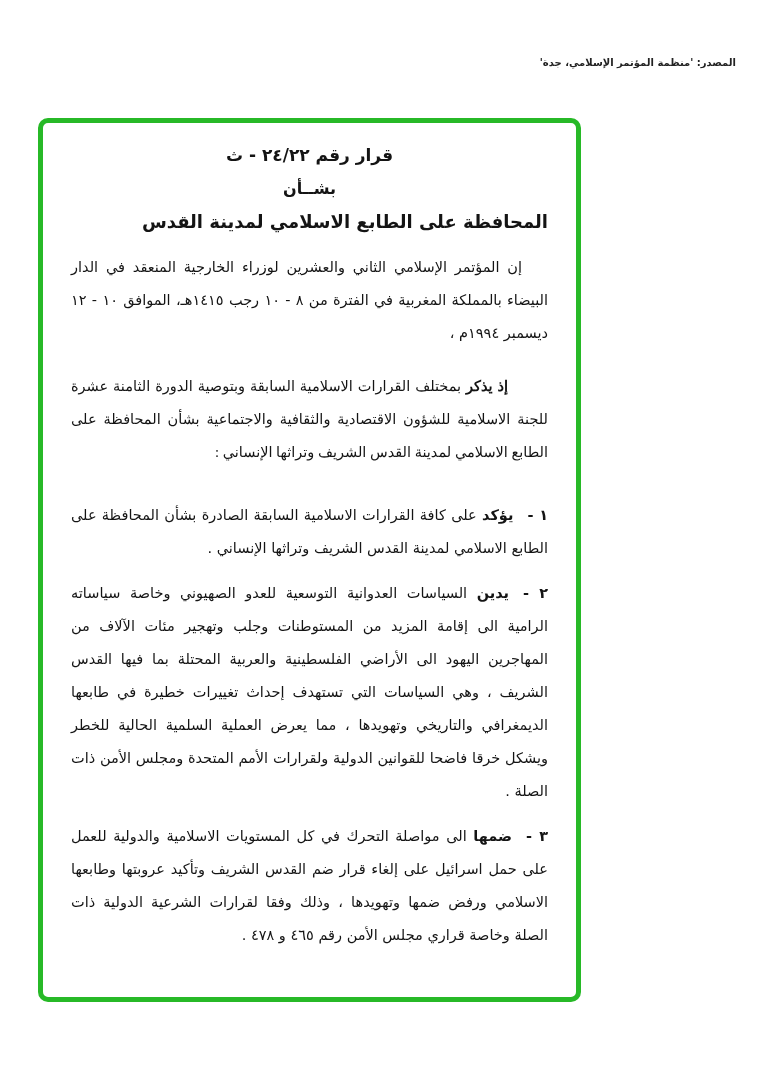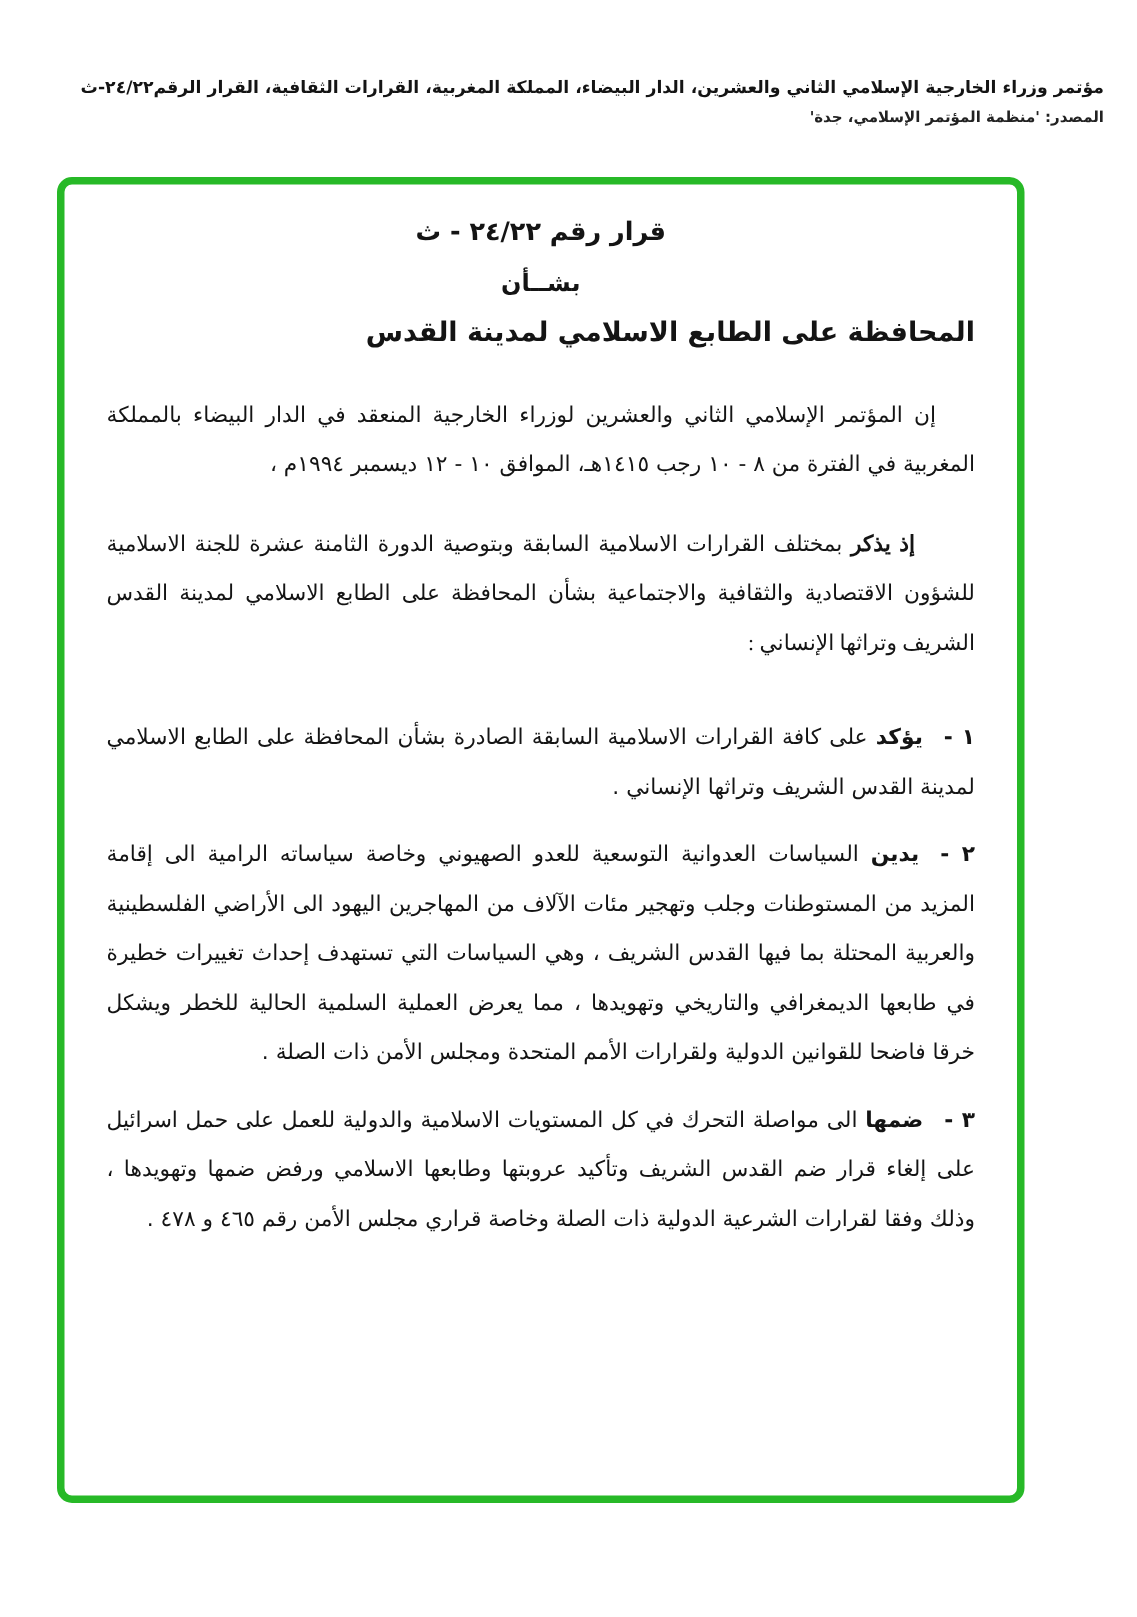--- a/index.html
+++ b/index.html
@@ -28,21 +28,21 @@
   .src-line2 {
     font-size: 10px;
     font-weight: bold;
     margin-top: 7px;
     color: #222;
   }
   .doc-frame {
     position: absolute;
     top: 118px;
     left: 38px;
-    width: 645px;
+    width: 543px;
     height: 884px;
     border: 5px solid #27b927;
     border-radius: 10px;
     padding: 16px 28px 10px 28px;
     direction: rtl;
     overflow: hidden;
     background: #fff;
   }
   .doc-title {
     text-align: center;
@@ -61,21 +61,21 @@
     font-size: 18px;
     margin-top: 11px;
     line-height: 26px;
   }
   .body-text {
     font-size: 14.5px;
     line-height: 33px;
     text-align: justify;
   }
   .preamble {
-    margin-top: 26px;
+    margin-top: 16px;
     text-indent: 26px;
   }
   .recital {
     margin-top: 20px;
     text-indent: 40px;
     font-family: Liberation Serif, serif;
   }
   .lead-word {
     font-weight: bold;
   }
@@ -88,21 +88,20 @@
   .item-num {
     font-weight: bold;
     margin-left: 14px;
     white-space: nowrap;
   }
 </style>
 </head>
 <body style="color: rgb(20, 20, 20); background: rgb(255, 255, 255);">
 
 <header class="src-header">
-  <div class="src-line1">مؤتمر وزراء الخارجية الإسلامي الثاني والعشرين، الدار البيضاء، المملكة المغربية، القرارات الثقافية، القرار الرقم٢٤/٢٢-ث</div>
   <div class="src-line2">المصدر: 'منظمة المؤتمر الإسلامي، جدة'</div>
 </header>
 
 <section class="doc-frame" style="border-color: rgb(39, 185, 39);">
   <div class="doc-title">قرار رقم ٢٤/٢٢ - ث</div>
   <div class="doc-subtitle">بشــأن</div>
   <div class="doc-heading">المحافظة على الطابع الاسلامي لمدينة القدس</div>
 
   <p class="body-text preamble">إن المؤتمر الإسلامي الثاني والعشرين لوزراء الخارجية المنعقد في الدار البيضاء بالمملكة المغربية في الفترة من ٨ - ١٠ رجب ١٤١٥هـ، الموافق ١٠ - ١٢ ديسمبر ١٩٩٤م ،</p>
 

